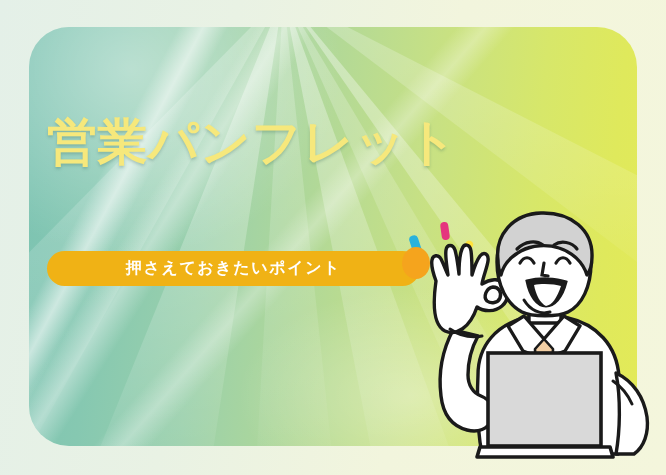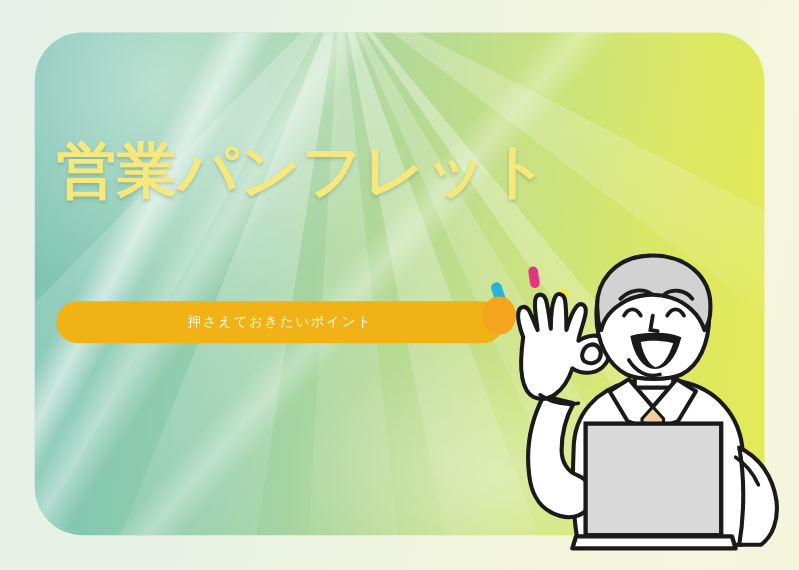--- a/index.html
+++ b/index.html
@@ -116,22 +116,22 @@
     height: 35px;
     border-radius: 18px;
     background: #f0b215;
     z-index: 6;
     display: flex;
     align-items: center;
     justify-content: center;
   }
   .pill-label {
     color: #ffffff;
-    font-size: 11px;
-    font-weight: normal;
+    font-size: 16px;
+    font-weight: bold;
     letter-spacing: 1.6px;
     white-space: nowrap;
   }
 
   
   .illustration {
     position: absolute;
     left: 420px;
     top: 205px;
     width: 246px;

